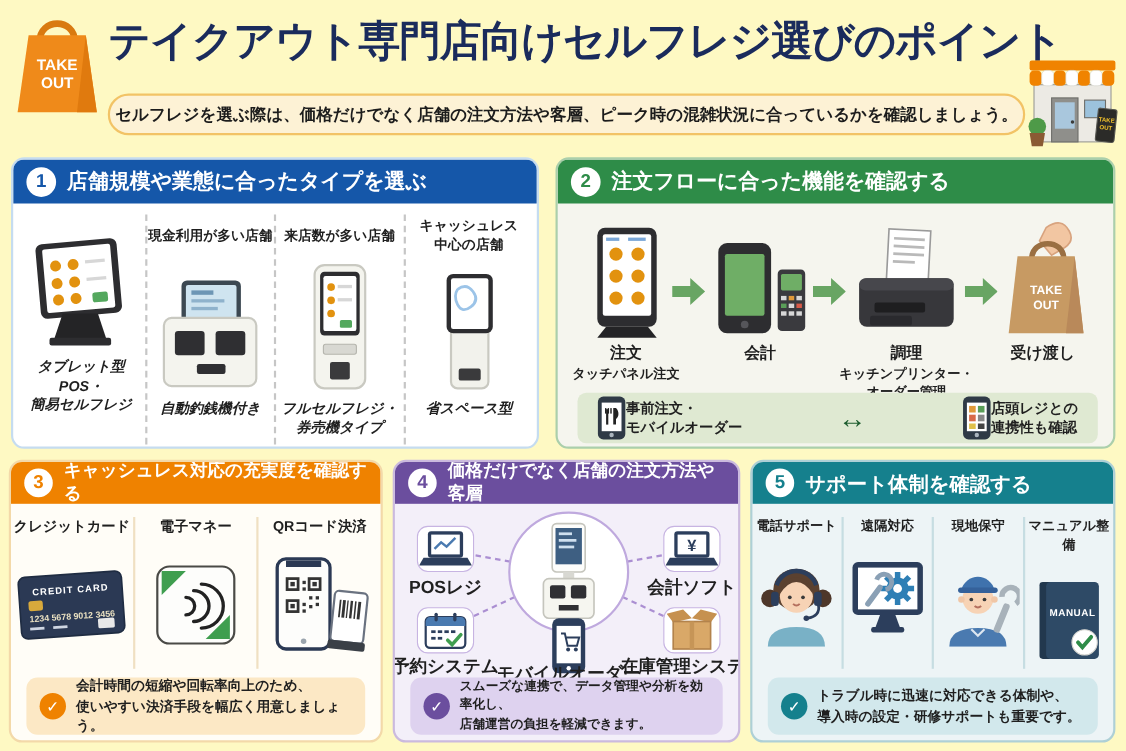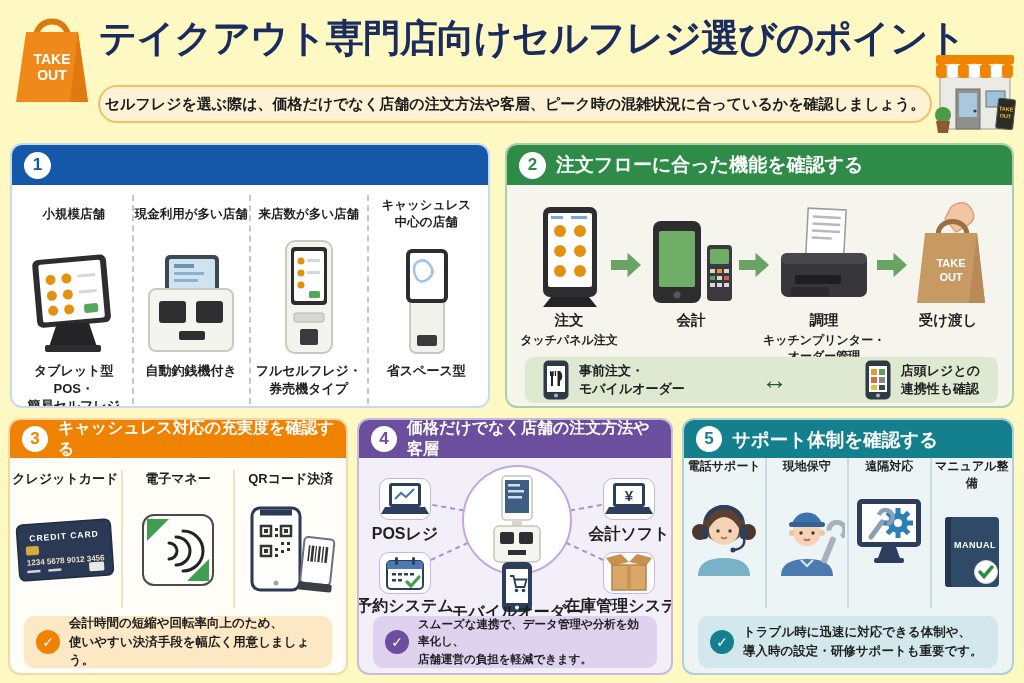--- a/index.html
+++ b/index.html
@@ -36,41 +36,41 @@
   #card5 .card-header { background:#15808d; } #card5 .num { color:#15808d; }
   .num { width:27px; height:27px; min-width:27px; border-radius:50%; background:#fff;
     display:flex; align-items:center; justify-content:center; font-size:17px; font-weight:800; }
 
   
   .c1body { display:flex; height:225px; padding:10px 4px 6px 4px; }
   .c1col { flex:1; text-align:center; }
   .c1col + .c1col { border-left:2px dashed #c6c6c6; }
   .c1top { font-size:12.5px; font-weight:800; height:38px; display:flex; align-items:center; justify-content:center; }
   .c1dev { height:122px; display:flex; align-items:flex-end; justify-content:center; }
-  .c1bot { font-size:13px; font-weight:800; margin-top:7px; line-height:1.35; }
+  .c1bot { font-size:13px; font-weight:800; margin-top:7px; line-height:1.35;font-style:italic; }
 
   
   .flowdev { position:absolute; }
   .flabel { position:absolute; top:166px; transform:translateX(-50%); font-size:14.5px; font-weight:800; }
   .fsub { position:absolute; top:188px; transform:translateX(-50%); font-size:12px; font-weight:700; line-height:1.3; text-align:center; }
   .garrow { position:absolute; width:30px; height:28px; background:#68a563;
     clip-path:polygon(0 32%,55% 32%,55% 6%,100% 50%,55% 94%,55% 68%,0 68%); }
   .band { position:absolute; left:18px; top:212px; width:473px; height:46px; background:#dfe9d2;
-    border-radius:8px; display:flex; align-items:center; padding:0 18px; gap:10px; }
+    border-radius:8px; display:flex; align-items:center; padding:0 18px; }
   .band-text { font-size:13px; font-weight:800; line-height:1.35; }
   .dblarrow { font-size:26px; font-weight:bold; color:#1c5c2e; line-height:1; }
   .spacer { flex:1; }
 
   
   .c3cols { display:flex; height:150px; padding-top:12px; }
   .c3col { flex:1; text-align:center; }
   .c3col + .c3col { border-left:2px solid #f0e0c2; }
   .c3name { font-size:13px; font-weight:800; }
   .c3icon { margin-top:10px; height:104px; display:flex; align-items:center; justify-content:center; }
-  .c5cols { display:flex; height:150px; }
+  .c5cols { display:flex; height:150px; padding-top:12px; }
   .c5col { flex:1; text-align:center; }
   .c5col + .c5col { border-left:2px solid #c6dde2; }
   .c5name { font-size:12px; font-weight:800; }
   .c5icon { margin-top:8px; height:104px; display:flex; align-items:center; justify-content:center; }
 
   
   .note { position:absolute; left:14px; right:14px; top:196px; height:52px; border-radius:10px;
     display:flex; align-items:center; gap:9px; padding:0 12px; font-size:12.5px; font-weight:700; line-height:1.5; }
   #card3 .note { background:#fce8c5; }
   #card4 .note { background:#ded2ef; font-size:11.5px; }
@@ -128,24 +128,24 @@
       <text x="77.5" y="58" text-anchor="middle" font-size="5.5" font-weight="bold" fill="#f0c12c">TAKE</text>
       <text x="77.5" y="65" text-anchor="middle" font-size="5.5" font-weight="bold" fill="#f0c12c">OUT</text>
     </g>
     <circle cx="15" cy="62" r="8" fill="#4e9a48"></circle>
     <path d="M8 68 L22 68 L20 80 L10 80 Z" fill="#8a5a34"></path>
   </svg>
 
   <div id="card1" class="card">
     <div class="card-header">
       <div class="num">1</div>
+      <div>店舗規模や業態に合ったタイプを選ぶ</div>
     </div>
     <div class="c1body">
       <div class="c1col">
-        <div class="c1top ml">小規模店舗</div>
         <div class="c1dev">
           <svg width="94" height="104" viewBox="0 0 94 104">
             <g transform="rotate(-5 46 45)">
               <rect x="8" y="6" width="74" height="68" rx="6" fill="#2d2d30"></rect>
               <rect x="14" y="11" width="62" height="58" rx="2" fill="#ffffff"></rect>
               <circle cx="25" cy="27" r="5" fill="#e2920f"></circle>
                 <circle cx="41" cy="27" r="5" fill="#e2920f"></circle>
               <circle cx="25" cy="43" r="5" fill="#e2920f"></circle>
                 <circle cx="41" cy="43" r="5" fill="#e2920f"></circle>
               <circle cx="25" cy="58" r="5" fill="#e2920f"></circle>
@@ -519,20 +519,45 @@
             <path d="M58 44 q2 10 -10 12" fill="none" stroke="#2c3e5c" stroke-width="2.5"></path>
             <circle cx="47" cy="56" r="2.5" fill="#2c3e5c"></circle>
             <circle cx="32" cy="37" r="1.7" fill="#3a3a3a"></circle>
               <circle cx="44" cy="37" r="1.7" fill="#3a3a3a"></circle>
             <path d="M35 43 q3 3 6 0" fill="none" stroke="#b5705e" stroke-width="1.8"></path>
             <path d="M12 82 q0 -18 26 -18 q26 0 26 18 z" fill="#79b1c6"></path>
           </svg>
         </div>
       </div>
       <div class="c5col">
+        <div class="c5name">遠隔対応</div>
+        <div class="c5icon">
+          <svg width="76" height="80" viewBox="0 0 76 80">
+            <rect x="6" y="4" width="64" height="48" rx="5" fill="#2c3e5c"></rect>
+            <rect x="11" y="9" width="54" height="38" fill="#ffffff"></rect>
+            <g transform="translate(47 28)">
+              <g fill="#2e7fb5">
+                <rect x="-2.5" y="-15" width="5" height="30"></rect>
+                <rect x="-15" y="-2.5" width="30" height="5"></rect>
+                <rect x="-2.5" y="-15" width="5" height="30" transform="rotate(45)"></rect>
+                <rect x="-2.5" y="-15" width="5" height="30" transform="rotate(-45)"></rect>
+              </g>
+              <circle r="10" fill="#2e7fb5"></circle>
+              <circle r="4" fill="#ffffff"></circle>
+            </g>
+            <g>
+              <path d="M20 42 L31 27" stroke="#8aa0b5" stroke-width="5" stroke-linecap="round"></path>
+              <path d="M28 20 a7 7 0 1 1 8 9" fill="none" stroke="#8aa0b5" stroke-width="4.5"></path>
+            </g>
+            <path d="M31 52 L45 52 L49 63 L27 63 Z" fill="#2c3e5c"></path>
+            <rect x="23" y="63" width="30" height="5" rx="2" fill="#2c3e5c"></rect>
+          </svg>
+        </div>
+      </div>
+      <div class="c5col">
         <div class="c5name">現地保守</div>
         <div class="c5icon">
           <svg width="76" height="82" viewBox="0 0 76 82">
             <circle cx="38" cy="38" r="14" fill="#f7d3b5"></circle>
             <path d="M23 30 a15.5 15.5 0 0 1 30 0 z" fill="#3f72ad"></path>
             <rect x="20" y="28" width="36" height="5" rx="2.5" fill="#35619a"></rect>
             <circle cx="23" cy="39" r="3" fill="#f0c6a6"></circle>
               <circle cx="53" cy="39" r="3" fill="#f0c6a6"></circle>
             <circle cx="32" cy="39" r="1.7" fill="#3a3a3a"></circle>
               <circle cx="44" cy="39" r="1.7" fill="#3a3a3a"></circle>
@@ -540,45 +565,20 @@
             <path d="M12 82 q0 -17 26 -17 q26 0 26 17 z" fill="#4a7ab0"></path>
             <path d="M32 66 L38 72 L44 66" fill="none" stroke="#dce6f0" stroke-width="2"></path>
             <g transform="rotate(22 60 55)">
               <rect x="57" y="42" width="6" height="28" rx="2.5" fill="#a8b2ba"></rect>
               <path d="M53 38 a8 8 0 1 1 14 1" fill="none" stroke="#a8b2ba" stroke-width="5"></path>
             </g>
           </svg>
         </div>
       </div>
       <div class="c5col">
-        <div class="c5name">遠隔対応</div>
-        <div class="c5icon">
-          <svg width="76" height="80" viewBox="0 0 76 80">
-            <rect x="6" y="4" width="64" height="48" rx="5" fill="#2c3e5c"></rect>
-            <rect x="11" y="9" width="54" height="38" fill="#ffffff"></rect>
-            <g transform="translate(47 28)">
-              <g fill="#2e7fb5">
-                <rect x="-2.5" y="-15" width="5" height="30"></rect>
-                <rect x="-15" y="-2.5" width="30" height="5"></rect>
-                <rect x="-2.5" y="-15" width="5" height="30" transform="rotate(45)"></rect>
-                <rect x="-2.5" y="-15" width="5" height="30" transform="rotate(-45)"></rect>
-              </g>
-              <circle r="10" fill="#2e7fb5"></circle>
-              <circle r="4" fill="#ffffff"></circle>
-            </g>
-            <g>
-              <path d="M20 42 L31 27" stroke="#8aa0b5" stroke-width="5" stroke-linecap="round"></path>
-              <path d="M28 20 a7 7 0 1 1 8 9" fill="none" stroke="#8aa0b5" stroke-width="4.5"></path>
-            </g>
-            <path d="M31 52 L45 52 L49 63 L27 63 Z" fill="#2c3e5c"></path>
-            <rect x="23" y="63" width="30" height="5" rx="2" fill="#2c3e5c"></rect>
-          </svg>
-        </div>
-      </div>
-      <div class="c5col">
         <div class="c5name">マニュアル整備</div>
         <div class="c5icon">
           <svg width="62" height="78" viewBox="0 0 62 78">
             <rect x="4" y="4" width="12" height="70" rx="3" fill="#22384e"></rect>
             <rect x="10" y="4" width="48" height="70" rx="4" fill="#2e4a66"></rect>
             <text x="34" y="35" text-anchor="middle" font-size="9" font-weight="bold" fill="#ffffff" letter-spacing="0.5">MANUAL</text>
             <circle cx="45" cy="59" r="11.5" fill="#ffffff" stroke="#d5d5d0"></circle>
             <path d="M39 59 l4 4.5 l8 -9.5" fill="none" stroke="#2e8c48" stroke-width="3.5" stroke-linecap="round"></path>
           </svg>
         </div>

